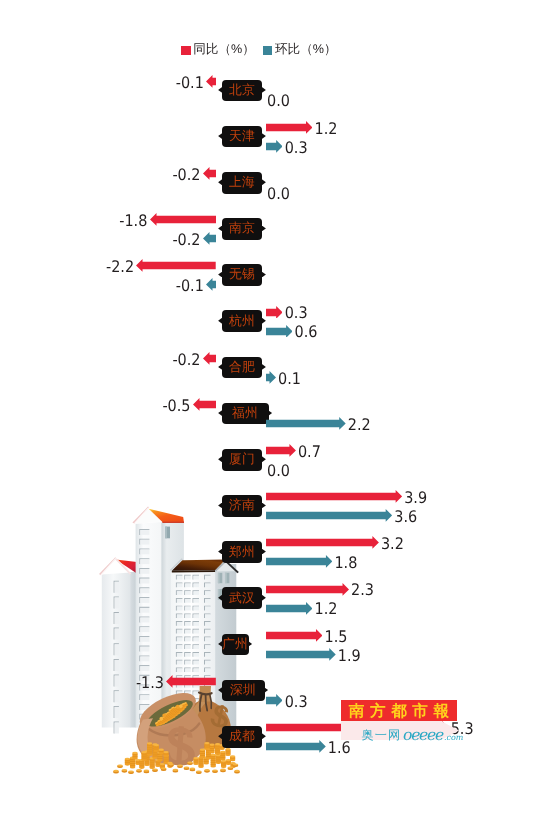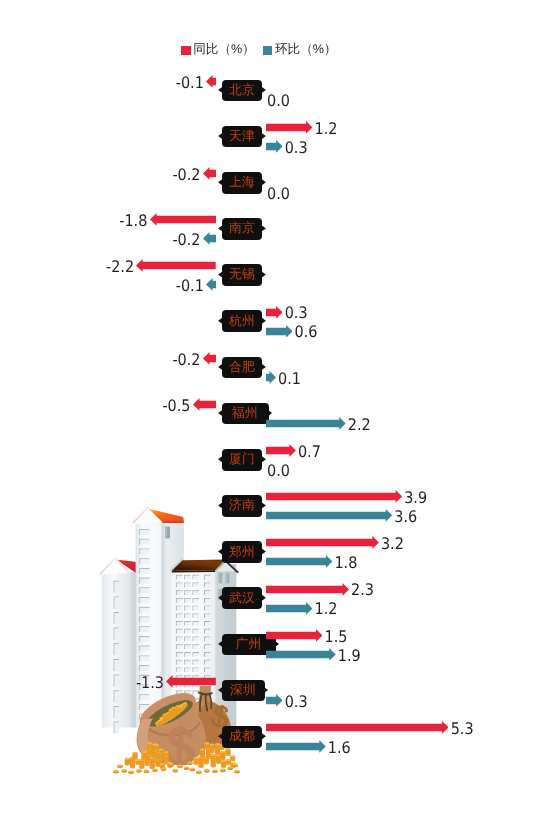--- a/index.html
+++ b/index.html
@@ -957,21 +957,21 @@
         </div>
         <div class="vlabel" style="top: -5.1px; left: 351.06px;">2.3</div>
         <div class="arrow" style="top: 14.15px; left: 265.8px;">
           <svg width="46.540000000000006" height="12.9" viewBox="0 0 46.540000000000006 12.9">
             <path d="M0 2.75 L40.040000000000006 2.75 L40.040000000000006 0.1 L46.540000000000006 6.45 L40.040000000000006 12.8 L40.040000000000006 10.15 L0 10.15 Z" fill="#3a8498"></path>
           </svg>
         </div>
         <div class="vlabel" style="top: 13.9px; left: 314.54px;">1.2</div>
       </div>
       <div class="row" style="top: 633.64px;">
-        <div class="citybox" style="left: 221.6px; width: 54px; top: 0px;">
+        <div class="citybox" style="left: 221.6px; width: 27px; top: 0px;">
           <i class="nub l"></i>
           <i class="nub r"></i>
           <span class="cityname">广州</span>
         </div>
         <div class="arrow" style="top: -4.85px; left: 265.8px;">
           <svg width="56.50000000000001" height="12.9" viewBox="0 0 56.50000000000001 12.9">
             <path d="M0 2.75 L50.00000000000001 2.75 L50.00000000000001 0.1 L56.50000000000001 6.45 L50.00000000000001 12.8 L50.00000000000001 10.15 L0 10.15 Z" fill="#e8223a"></path>
           </svg>
         </div>
         <div class="vlabel" style="top: -5.1px; left: 324.5px;">1.5</div>
@@ -1015,14 +1015,25 @@
         <div class="vlabel" style="top: -5.1px; left: 450.66px;">5.3</div>
         <div class="arrow" style="top: 14.15px; left: 265.8px;">
           <svg width="59.82000000000001" height="12.9" viewBox="0 0 59.82000000000001 12.9">
             <path d="M0 2.75 L53.32000000000001 2.75 L53.32000000000001 0.1 L59.82000000000001 6.45 L53.32000000000001 12.8 L53.32000000000001 10.15 L0 10.15 Z" fill="#3a8498"></path>
           </svg>
         </div>
         <div class="vlabel" style="top: 13.9px; left: 327.82px;">1.6</div>
       </div>
     </div>
 
+  <div id="logo">
+    <div id="logo-pinkarrow"></div>
+    <div id="logo-banner">
+      <span id="logo-banner-text">南方都市報</span>
+    </div>
+    <div id="logo-sub">
+      <span id="logo-sub-cn">奥一网</span>
+      <span id="logo-sub-en">oeeee</span>
+      <span id="logo-sub-tld">.com</span>
+    </div>
+  </div>
 
 </div>
 
 </body></html>

